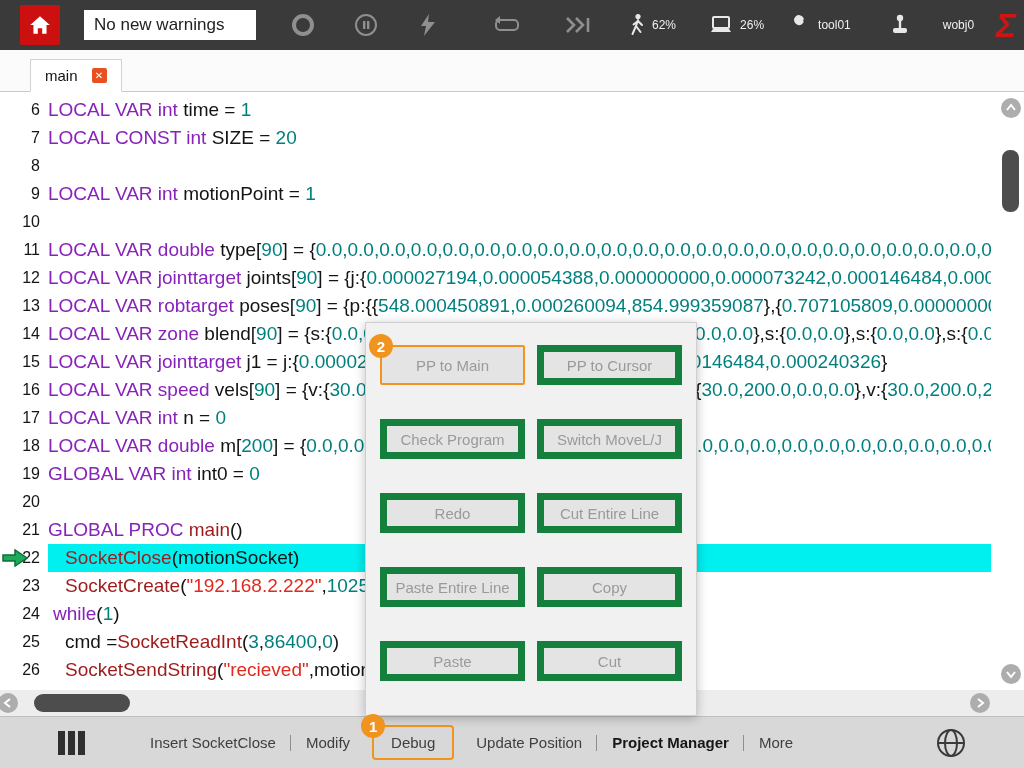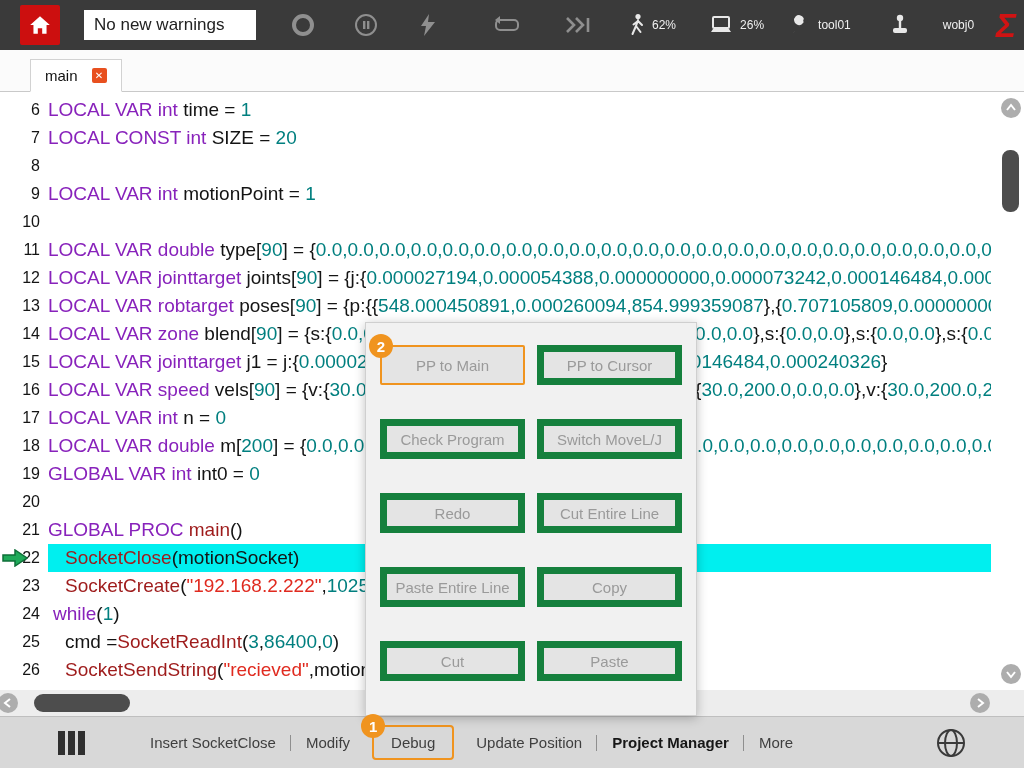--- a/index.html
+++ b/index.html
@@ -266,17 +266,17 @@
 
   <div class="menu">
       <button class="menu-btn hl">PP to Main<span class="badge">2</span></button>
       <button class="menu-btn">PP to Cursor</button>
       <button class="menu-btn">Check Program</button>
       <button class="menu-btn">Switch MoveL/J</button>
       <button class="menu-btn">Redo</button>
       <button class="menu-btn">Cut Entire Line</button>
       <button class="menu-btn">Paste Entire Line</button>
       <button class="menu-btn">Copy</button>
+      <button class="menu-btn">Paste</button>
       <button class="menu-btn">Cut</button>
-      <button class="menu-btn">Paste</button>
     </div>
 
 </div>
 
 </body></html>

